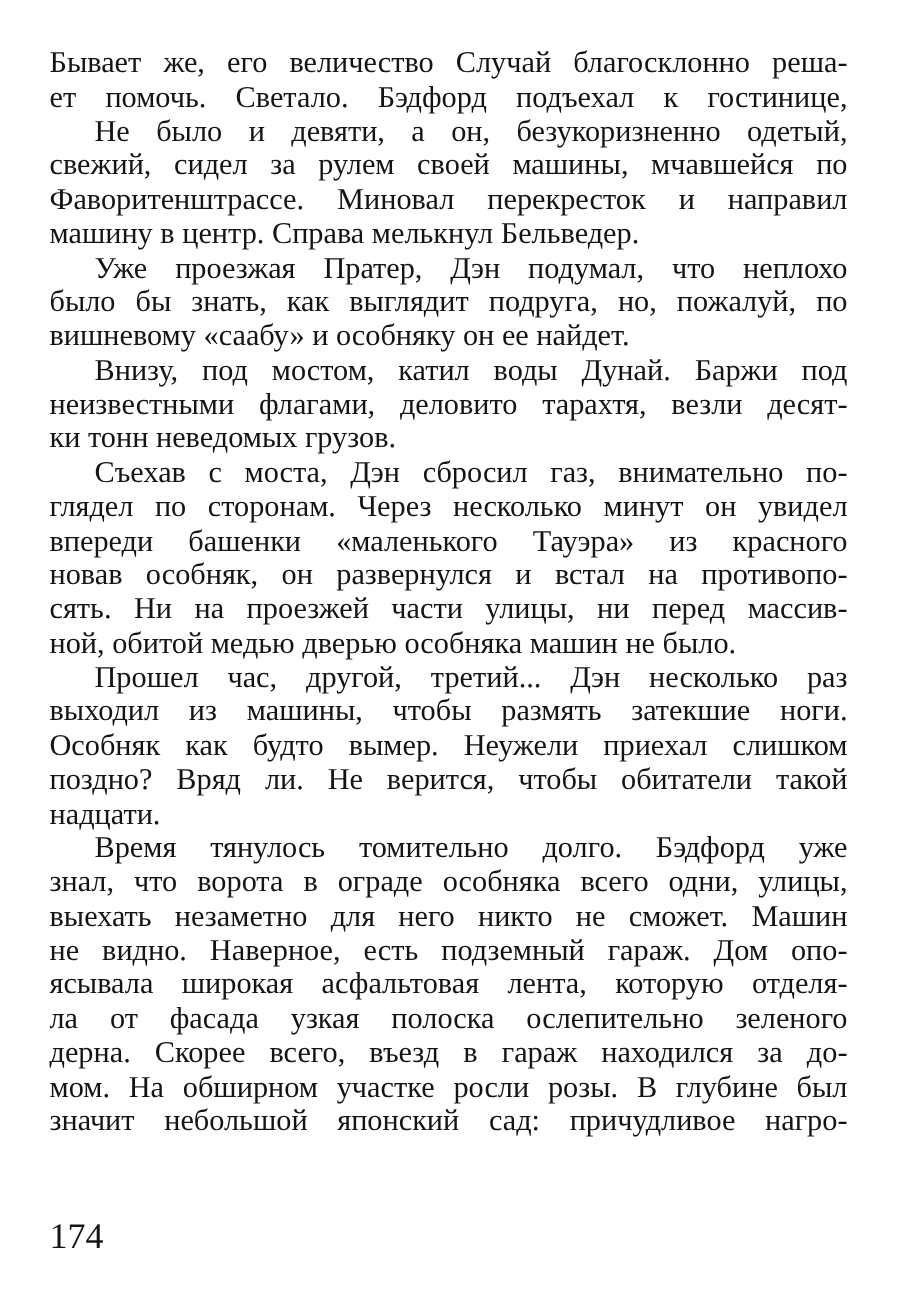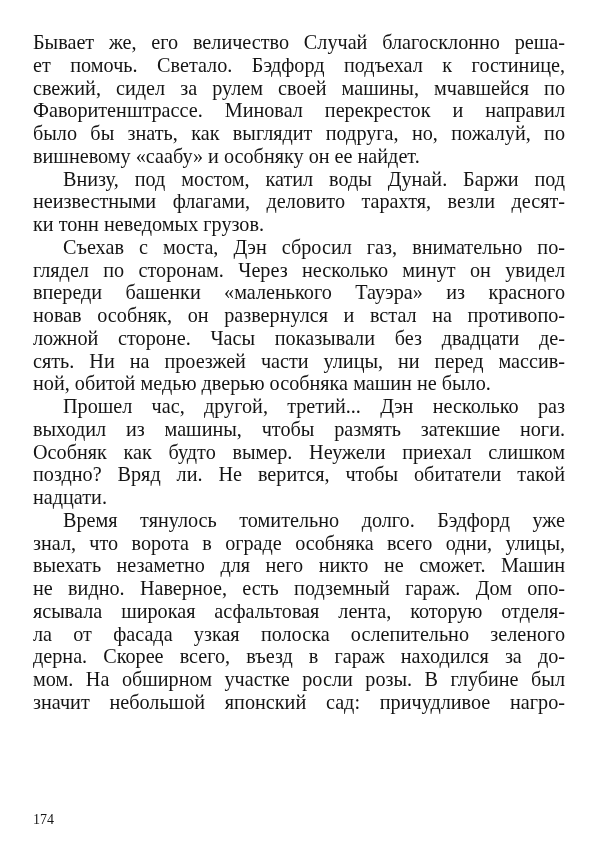--- a/index.html
+++ b/index.html
@@ -15,56 +15,58 @@
   }
   .line {
     display: block; height: 22.75px; white-space: nowrap;
     text-align: justify; text-align-last: justify;
   }
   .line.last { text-align-last: left; }
   .line.indent { padding-left: 30px; }
   .page-number {
     position: absolute; left: 33px; top: 812px;
     font-family: "Liberation Serif", "DejaVu Serif", serif;
-    font-size: 14px; color: #141414;
+    font-size: 24px; color: #141414;
   }
 </style>
 </head>
 <body>
 
 <div class="page">
   <div class="text-block">
 
     <div>
       <span class="line">Бывает же, его величество Случай благосклонно реша-</span>
       <span class="line">ет помочь. Светало. Бэдфорд подъехал к гостинице,</span>
     </div>
 
     <div>
+      <span class="line indent">Не было и девяти, а он, безукоризненно одетый,</span>
       <span class="line">свежий, сидел за рулем своей машины, мчавшейся по</span>
       <span class="line">Фаворитенштрассе. Миновал перекресток и направил</span>
+      <span class="line last">машину в центр. Справа мелькнул Бельведер.</span>
     </div>
 
     <div>
+      <span class="line indent">Уже проезжая Пратер, Дэн подумал, что неплохо</span>
       <span class="line">было бы знать, как выглядит подруга, но, пожалуй, по</span>
       <span class="line last">вишневому «саабу» и особняку он ее найдет.</span>
     </div>
 
     <div>
       <span class="line indent">Внизу, под мостом, катил воды Дунай. Баржи под</span>
       <span class="line">неизвестными флагами, деловито тарахтя, везли десят-</span>
       <span class="line last">ки тонн неведомых грузов.</span>
     </div>
 
     <div>
       <span class="line indent">Съехав с моста, Дэн сбросил газ, внимательно по-</span>
       <span class="line">глядел по сторонам. Через несколько минут он увидел</span>
       <span class="line">впереди башенки «маленького Тауэра» из красного</span>
       <span class="line">новав особняк, он развернулся и встал на противопо-</span>
-      <span class="line">ложной стороне. Часы показывали без двадцати де-</span>
       <span class="line">сять. Ни на проезжей части улицы, ни перед массив-</span>
       <span class="line last">ной, обитой медью дверью особняка машин не было.</span>
     </div>
 
     <div>
       <span class="line indent">Прошел час, другой, третий... Дэн несколько раз</span>
       <span class="line">выходил из машины, чтобы размять затекшие ноги.</span>
       <span class="line">Особняк как будто вымер. Неужели приехал слишком</span>
       <span class="line">поздно? Вряд ли. Не верится, чтобы обитатели такой</span>
       <span class="line last">надцати.</span>

